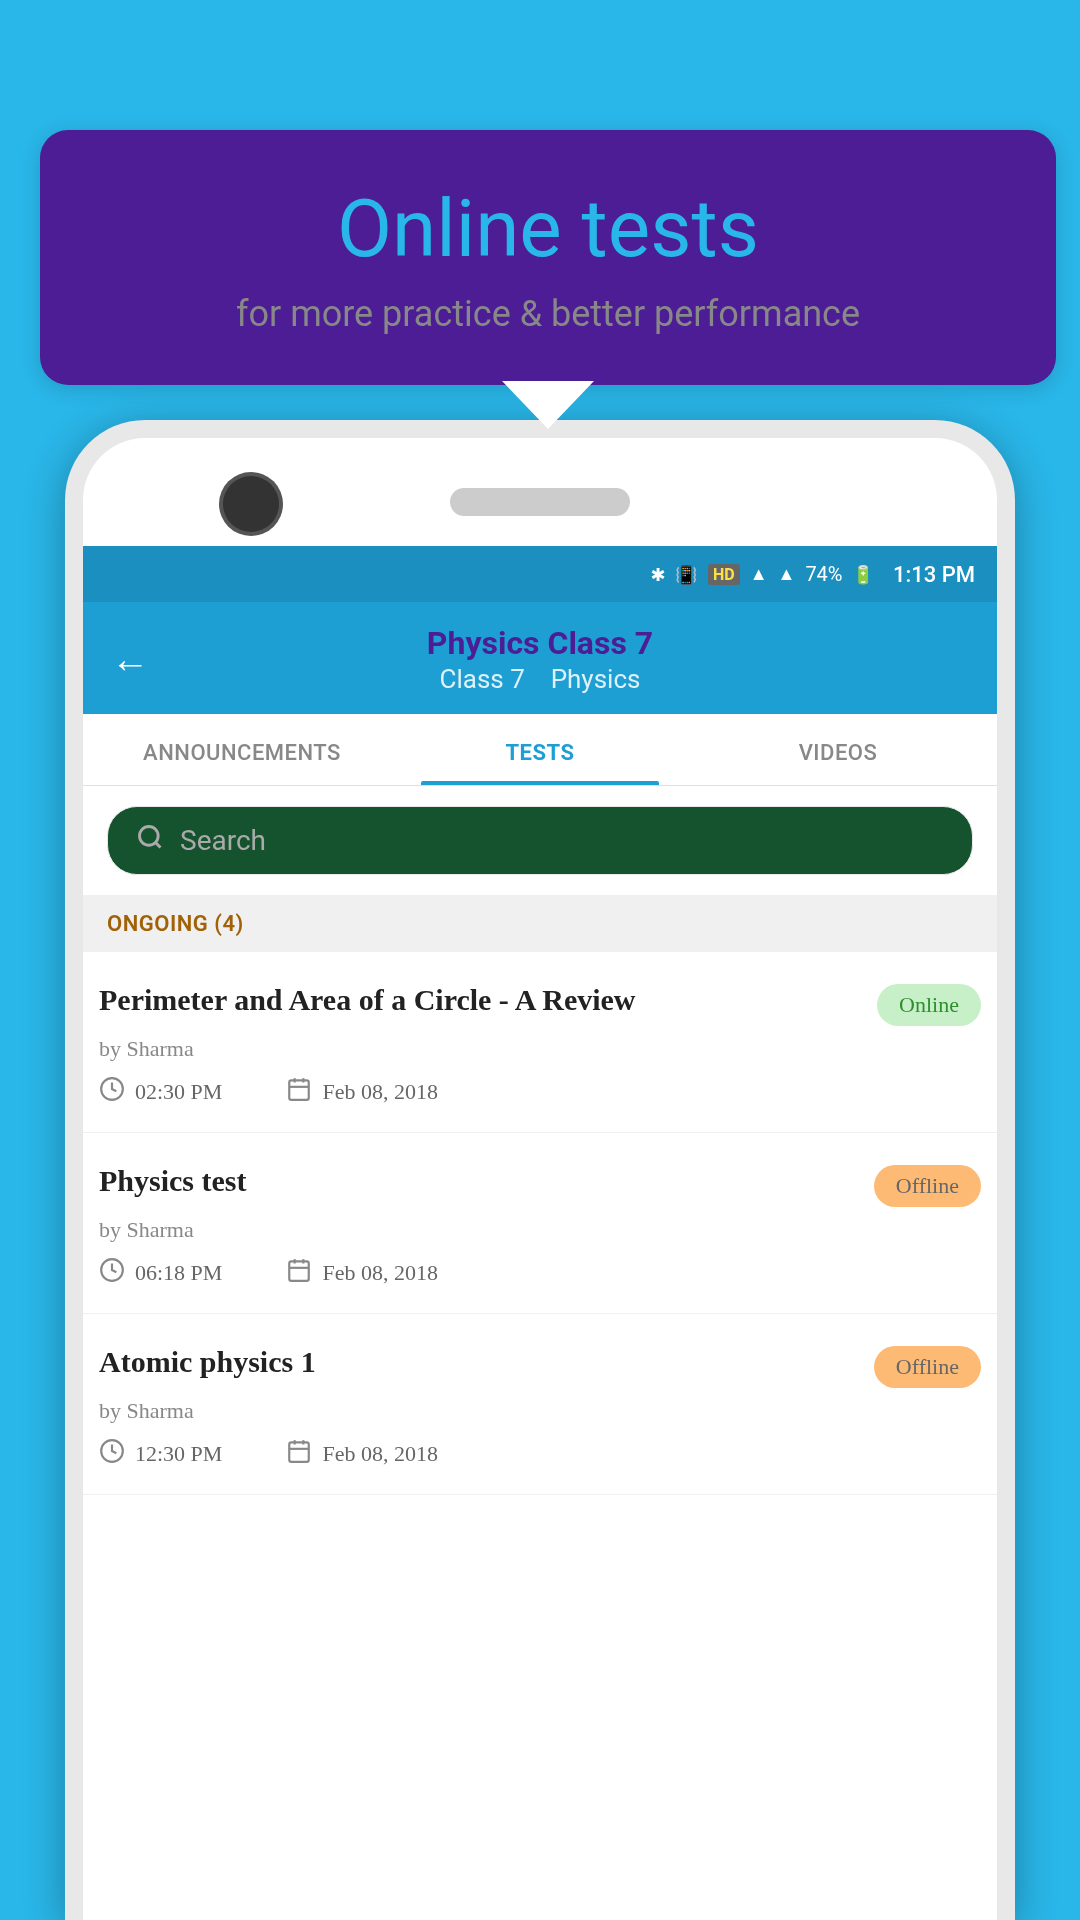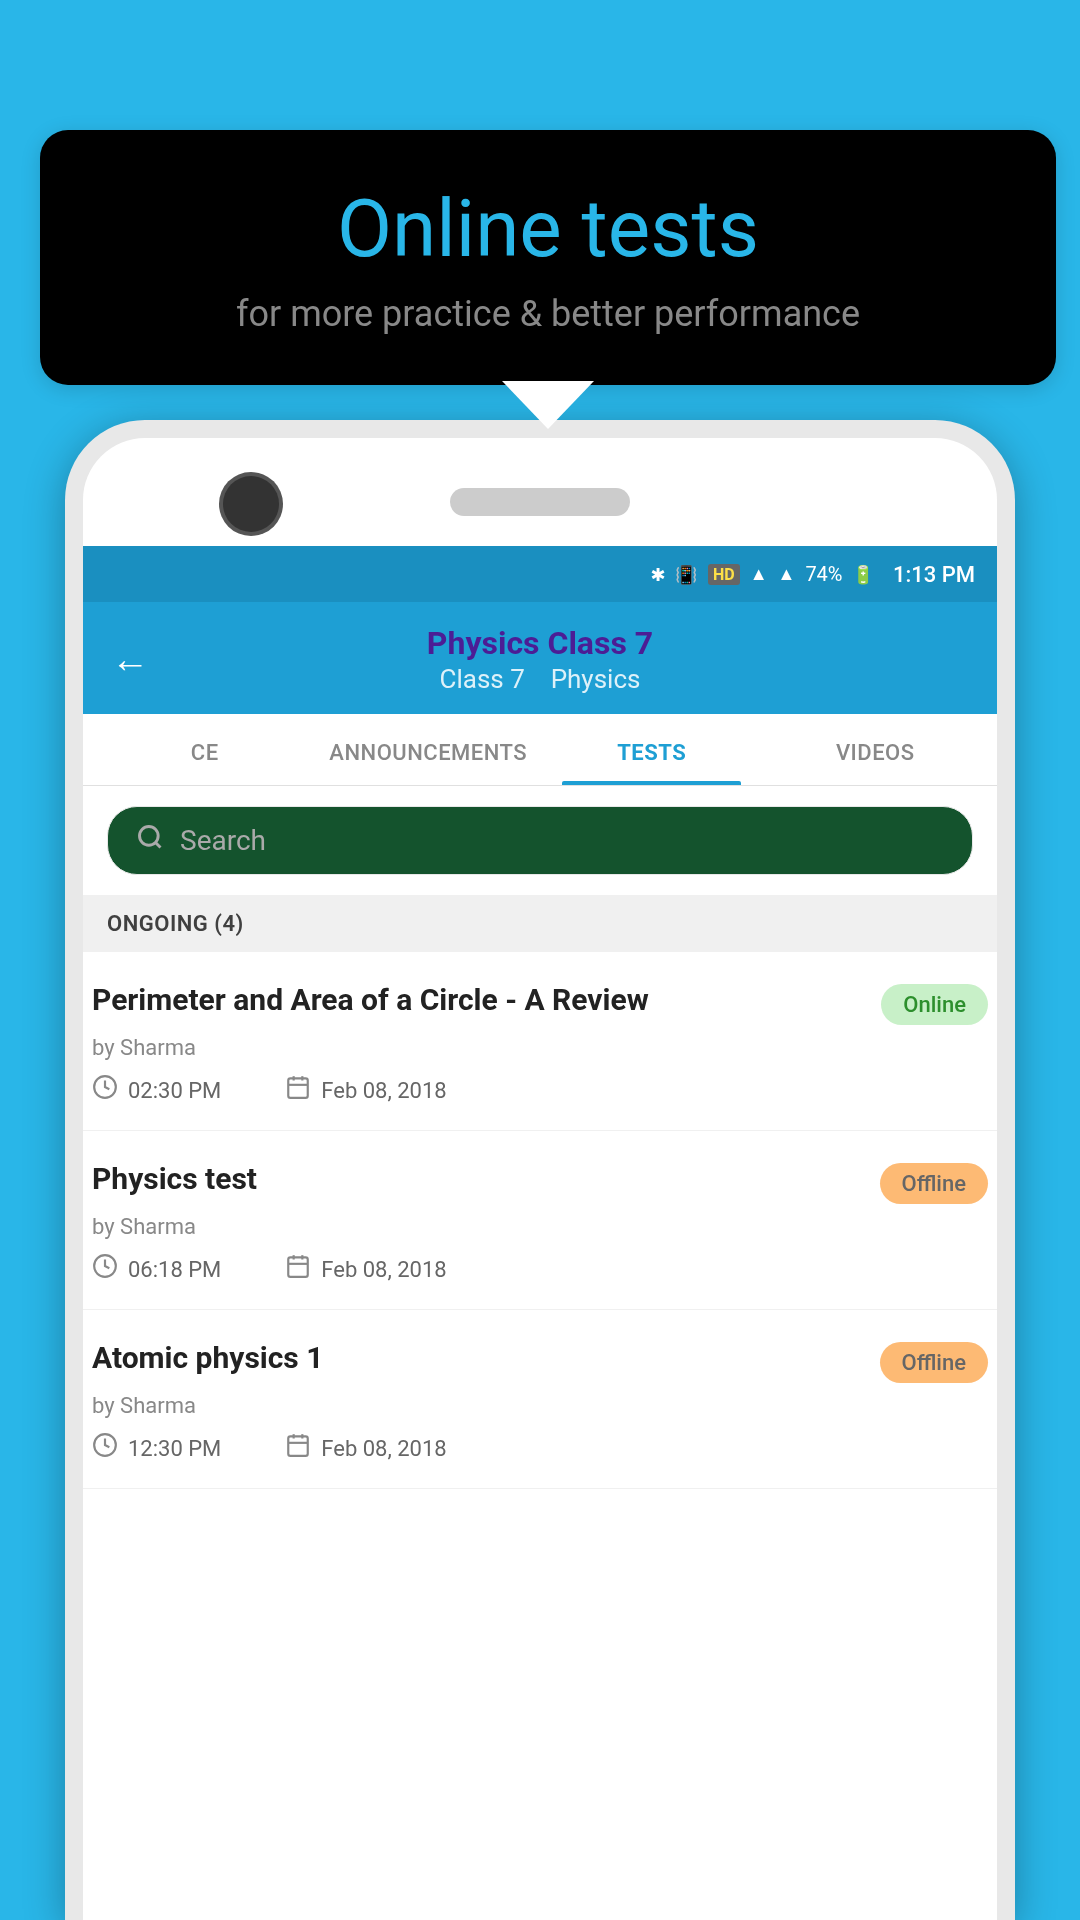--- a/index.html
+++ b/index.html
@@ -12,21 +12,21 @@
       overflow: hidden;
       position: relative;
     }
 
     
     .tooltip-bubble {
       position: absolute;
       top: 130px;
       left: 40px;
       right: 24px;
-      background: #000000;
+      background: #4c1d95;
       border-radius: 28px;
       padding: 55px 60px 50px;
       box-shadow: 0 4px 20px rgba(0,0,0,0.15);
       z-index: 10;
     }
     .tooltip-bubble::after {
       content: '';
       position: absolute;
       bottom: -44px;
       left: 50%;
@@ -226,29 +226,30 @@
       font-size: 28px;
       color: #aaa;
     }
 
     
     .section-header {
       background: #f0f0f0;
       padding: 16px 24px;
       font-size: 22px;
       font-weight: 600;
-      color: #404040;
+      color: #a16207;
       letter-spacing: 0.5px;
     }
 
     
     .test-item {
       background: white;
-      padding: 28px 9px 24px;
+      padding: 28px 16px 24px;
       border-bottom: 1px solid #f0f0f0;
+      font-family: Liberation Serif, serif;
     }
     .test-item-header {
       display: flex;
       align-items: flex-start;
       justify-content: space-between;
       margin-bottom: 10px;
     }
     .test-title {
       font-size: 30px;
       font-weight: 700;
@@ -330,21 +331,20 @@
           <div class="app-bar-title">Physics Class 7</div>
           <div class="app-bar-subtitle">
             <span>Class 7</span>
             &nbsp;&nbsp;
             <span>Physics</span>
           </div>
         </div>
       </div>
 
       <div class="tabs">
-        <div class="tab">CE</div>
         <div class="tab">ANNOUNCEMENTS</div>
         <div class="tab active">TESTS</div>
         <div class="tab">VIDEOS</div>
       </div>
 
       <div class="search-container">
         <div class="search-bar">
           <span class="search-icon-svg">
             <svg width="28" height="28" viewBox="0 0 24 24" fill="none" stroke="#aaa" stroke-width="2.5">
               <circle cx="11" cy="11" r="8"></circle>

